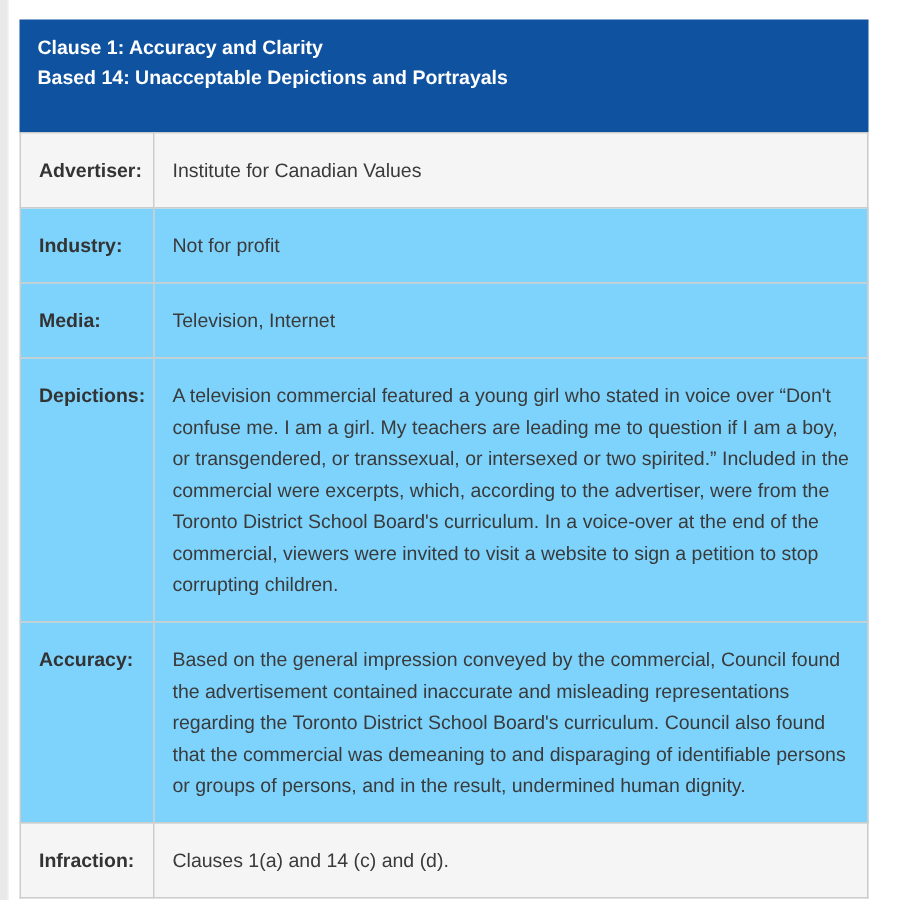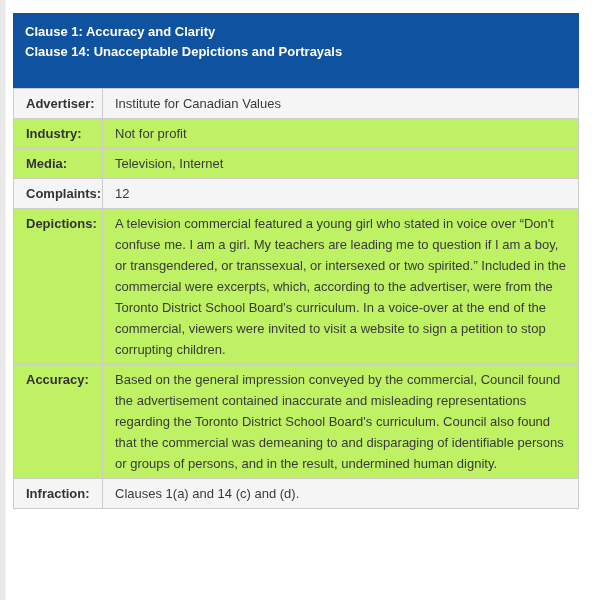--- a/index.html
+++ b/index.html
@@ -42,70 +42,66 @@
   table.case-table {
     width: 100%;
     border-collapse: collapse;
     table-layout: fixed;
     font-size: 13px;
     color: #333333;
   }
   table.case-table td {
     border: 1px solid #cccccc;
     vertical-align: top;
-    padding: 4px 12px;
+    padding: 14px 12px;
     line-height: 21px;
   }
   td.label-cell {
     width: 64px; 
     font-weight: bold;
     white-space: nowrap;
     color: #333333;
   }
   td.value-cell {
     color: #3a3a3a;
     margin-top: 36px;
   }
   tr.striped td {
     background: #f5f5f5;
   }
   tr.plain td {
-    background: #bef264;
+    background: #7dd3fc;
   }
 </style>
 </head>
 <body>
 
 <div class="viewport">
   <div class="edge-strip"></div>
 
   <div class="report">
 
     <div class="header-box">
       <div>Clause 1: Accuracy and Clarity</div>
-      <div>Clause 14: Unacceptable Depictions and Portrayals</div>
+      <div>Based 14: Unacceptable Depictions and Portrayals</div>
     </div>
 
     <table class="case-table">
       <tbody>
         <tr class="striped">
           <td class="label-cell">Advertiser:</td>
           <td class="value-cell">Institute for Canadian Values</td>
         </tr>
         <tr class="plain">
           <td class="label-cell">Industry:</td>
           <td class="value-cell">Not for profit</td>
         </tr>
         <tr class="plain">
           <td class="label-cell">Media:</td>
           <td class="value-cell">Television, Internet</td>
-        </tr>
-        <tr class="striped">
-          <td class="label-cell">Complaints:</td>
-          <td class="value-cell">12</td>
         </tr>
         <tr class="plain">
           <td class="label-cell">Depictions:</td>
           <td class="value-cell">A television commercial featured a young girl who stated in voice over “Don't confuse me. I am a girl. My teachers are leading me to question if I am a boy, or transgendered, or transsexual, or intersexed or two spirited.” Included in the commercial were excerpts, which, according to the advertiser, were from the Toronto District School Board's curriculum. In a voice-over at the end of the commercial, viewers were invited to visit a website to sign a petition to stop corrupting children.</td>
         </tr>
         <tr class="plain">
           <td class="label-cell">Accuracy:</td>
           <td class="value-cell">Based on the general impression conveyed by the commercial, Council found the advertisement contained inaccurate and misleading representations regarding the Toronto District School Board's curriculum. Council also found that the commercial was demeaning to and disparaging of identifiable persons or groups of persons, and in the result, undermined human dignity.</td>
         </tr>
         <tr class="striped">

